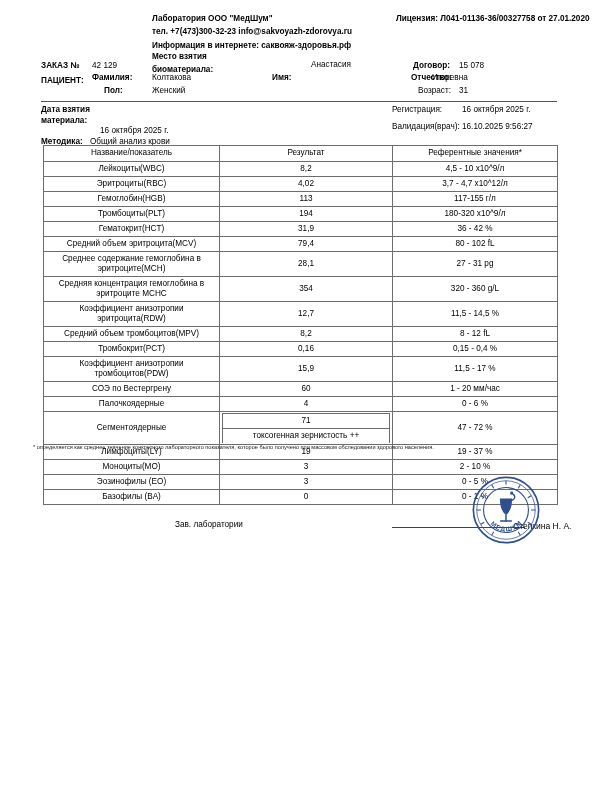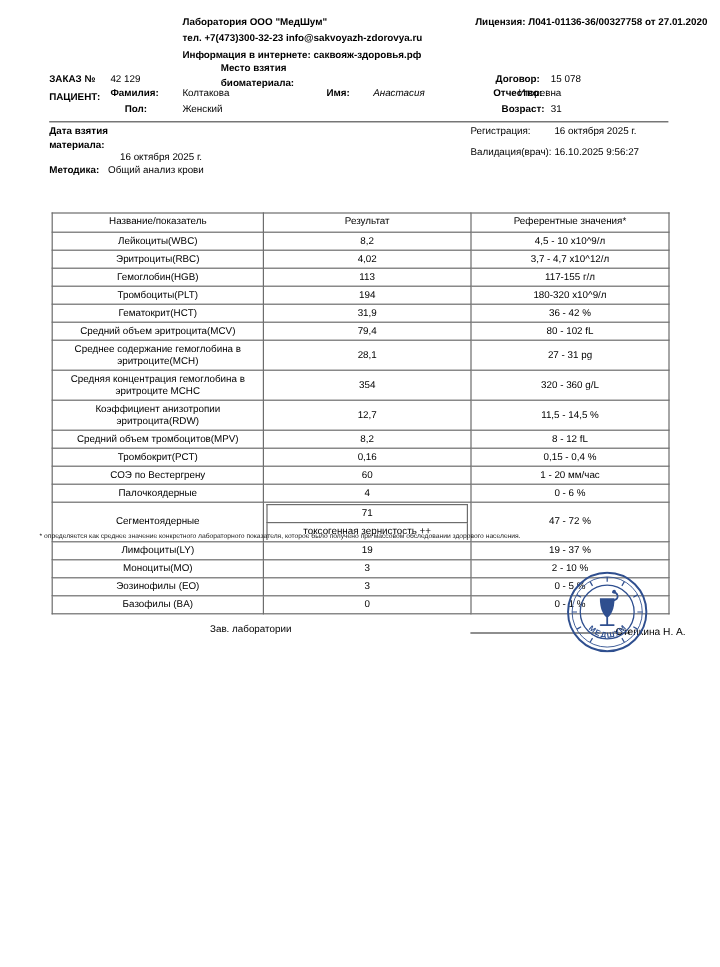--- a/index.html
+++ b/index.html
@@ -57,35 +57,35 @@
     top: 60px;
     width: 600px;
     height: 44px;
     font-size: 8.2px;
   }
 
   .ob-row { position: absolute; }
 
   .ob-zakaz-lbl { left: 41px; top: 1px; font-weight: bold; }
   .ob-zakaz-val { left: 92px; top: 1px; }
-  .ob-mesto-lbl { left: 152px; top: -9px; font-weight: bold; line-height: 1.55; width: 110px; margin-left: 32px; }
+  .ob-mesto-lbl { left: 152px; top: -9px; font-weight: bold; line-height: 1.55; width: 110px; }
 
   .ob-pacient-lbl { left: 41px; top: 16px; font-weight: bold; }
   .ob-fam-lbl { left: 92px; top: 13px; font-weight: bold; }
   .ob-fam-val { left: 152px; top: 13px; }
   .ob-imya-lbl { left: 272px; top: 13px; font-weight: bold; }
-  .ob-imya-val { left: 311px; top: 13px; font-style: italic; }
+  .ob-imya-val { left: 311px; top: 0; }
   .ob-pol-lbl { left: 92px; top: 26px; font-weight: bold; padding-left: 12px; }
   .ob-pol-val { left: 152px; top: 26px; }
 
   .ob-dogovor-lbl { left: 413px; top: 1px; font-weight: bold; }
   .ob-dogovor-val { left: 459px; top: 1px; }
   .ob-otch-lbl { left: 411px; top: 13px; font-weight: bold; }
   .ob-otch-val { left: 432px; top: 13px; }
-  .ob-vozrast-lbl { left: 418px; top: 26px; font-weight: bold; }
+  .ob-vozrast-lbl { left: 418px; top: 26px; font-weight: normal; }
   .ob-vozrast-val { left: 459px; top: 26px; }
 
   .hr-main {
     position: absolute;
     left: 41px;
     top: 101px;
     width: 516px;
     border-top: 1.2px solid #555;
   }
 
@@ -114,21 +114,20 @@
     position: absolute;
     left: 43px;
     top: 145px;
     width: 514px;
   }
   table.report {
     width: 514px;
     border-collapse: collapse;
     font-size: 8.2px;
     table-layout: fixed;
-    margin-top: 32px;
   }
   table.report td, table.report th {
     border: 1px solid #6d6d6d;
     text-align: center;
     vertical-align: middle;
     padding: 1px 2px;
     font-weight: normal;
     line-height: 1.28;
   }
   table.report th {
@@ -321,20 +320,25 @@
           </tr>
           <tr class="r-normal">
             <td>Средний объем тромбоцитов(MPV)</td>
             <td>8,2</td>
             <td>8 - 12 fL</td>
           </tr>
           <tr class="r-normal">
             <td>Тромбокрит(PCT)</td>
             <td>0,16</td>
             <td>0,15 - 0,4 %</td>
+          </tr>
+          <tr class="r-tall">
+            <td>Коэффициент анизотропии тромбоцитов(PDW)</td>
+            <td>15,9</td>
+            <td>11,5 - 17 %</td>
           </tr>
           <tr class="r-normal">
             <td class="bold">СОЭ по Вестергрену</td>
             <td class="bold">60</td>
             <td class="bold">1 - 20 мм/час</td>
           </tr>
           <tr class="r-normal">
             <td>Палочкоядерные</td>
             <td>4</td>
             <td>0 - 6 %</td>

